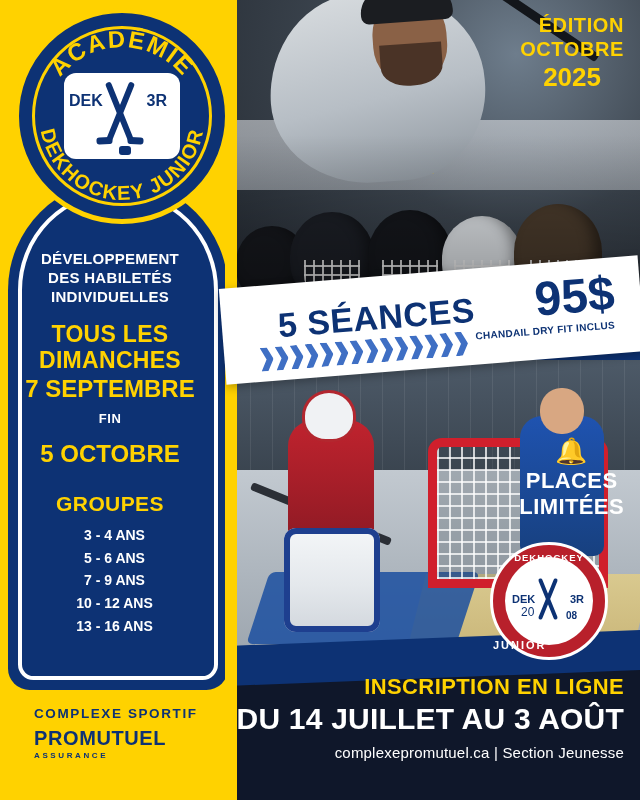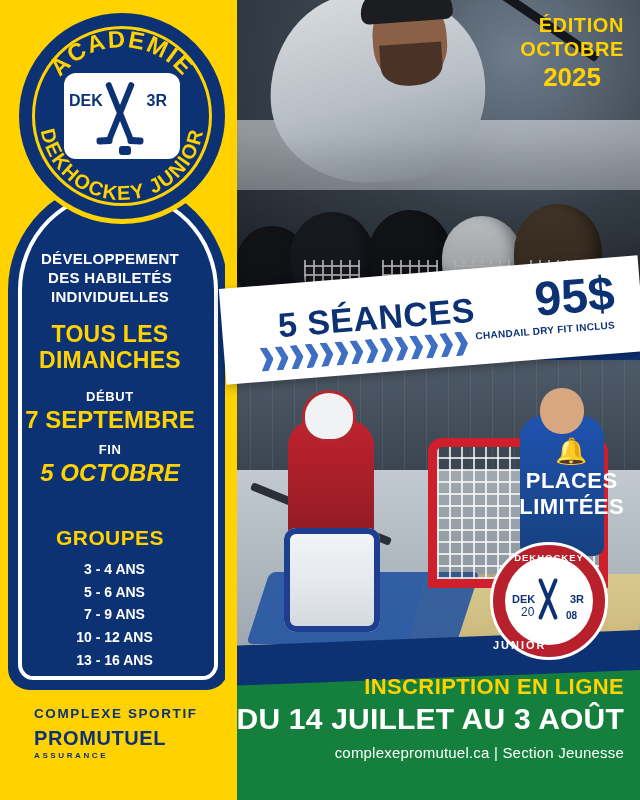--- a/index.html
+++ b/index.html
@@ -140,21 +140,21 @@
     background: linear-gradient(180deg, #1f53b0, #17407f); border-radius: 22px 22px 10px 10px;
   }
   .coach2-head {
     position: absolute; right: 56px; top: 28px; width: 44px; height: 46px;
     background: #d8a782; border-radius: 48%;
   }
 
   
   .bottom-band {
     position: absolute; left: 228px; top: 660px; right: 0; bottom: 0;
-    background: #15803d;
+    background: #0f172a;
   }
   .bottom-band::before {
     content: ""; position: absolute; left: 0; right: 0; top: -22px; height: 40px;
     background: #0d3274; transform: skewY(-2.2deg);
   }
   .bb-inner { position: absolute; right: 16px; top: 14px; text-align: right; }
   .bb-l1 {
     color: #ffd200; font-weight: 800; font-size: 22px; letter-spacing: .4px;
   }
   .bb-l2 {
@@ -188,22 +188,22 @@
     font-size: 15px; font-weight: 800; line-height: 1.25; letter-spacing: .3px;
     margin-top: 52px;
   }
   .pt-sun {
     color: #ffd200; font-size: 23px; font-weight: 800; line-height: 1.1; margin-top: 16px;
     letter-spacing: .3px;
   }
   .pt-small { font-size: 13px; font-weight: 700; margin-top: 16px; letter-spacing: .6px; }
   .pt-date { color: #ffd200; font-size: 24px; font-weight: 800; margin-top: 2px; }
   .pt-small2 { font-size: 13px; font-weight: 700; margin-top: 8px; letter-spacing: .6px; }
-  .pt-date2 { color: #ffd200; font-size: 24px; font-weight: 800; margin-top: 2px; font-style: italic; }
-  .pt-groups { color: #ffd200; font-size: 21px; font-weight: 800; margin-top: 39px; letter-spacing: .4px; }
+  .pt-date2 { color: #ffd200; font-size: 24px; font-weight: 800; margin-top: 14px; }
+  .pt-groups { color: #ffd200; font-size: 21px; font-weight: 800; margin-top: 24px; letter-spacing: .4px; }
   .pt-ages { margin-top: 8px; padding-left: 9px; }
   .pt-ages div { font-size: 14px; font-weight: 700; line-height: 1.62; }
 
   
   .sponsor { position: absolute; left: 34px; top: 706px; width: 190px; }
   .sp-1 { color: #0d3274; font-weight: 800; font-size: 13.5px; letter-spacing: 1.6px; }
   .sp-2 { color: #0d3274; font-weight: 800; font-size: 20px; letter-spacing: .6px; margin-top: 6px; }
   .sp-3 { color: #0d3274; font-weight: 700; font-size: 8px; letter-spacing: 2.6px; margin-top: 1px; }
 
   
@@ -423,21 +423,20 @@
     <div class="navy-col"></div>
 
     <div class="panel-text">
       <div class="pt-head">DÉVELOPPEMENT</div>
       <div class="pt-head" style="margin-top:0">DES HABILETÉS</div>
       <div class="pt-head" style="margin-top:0">INDIVIDUELLES</div>
 
       <div class="pt-sun">TOUS LES</div>
       <div class="pt-sun" style="margin-top:0">DIMANCHES</div>
 
-      <div class="pt-small">DÉBUT</div>
       <div class="pt-date">7 SEPTEMBRE</div>
 
       <div class="pt-small2">FIN</div>
       <div class="pt-date2">5 OCTOBRE</div>
 
       <div class="pt-groups">GROUPES</div>
       <div class="pt-ages">
         <div>3 - 4 ANS</div>
         <div>5 - 6 ANS</div>
         <div>7 - 9 ANS</div>

